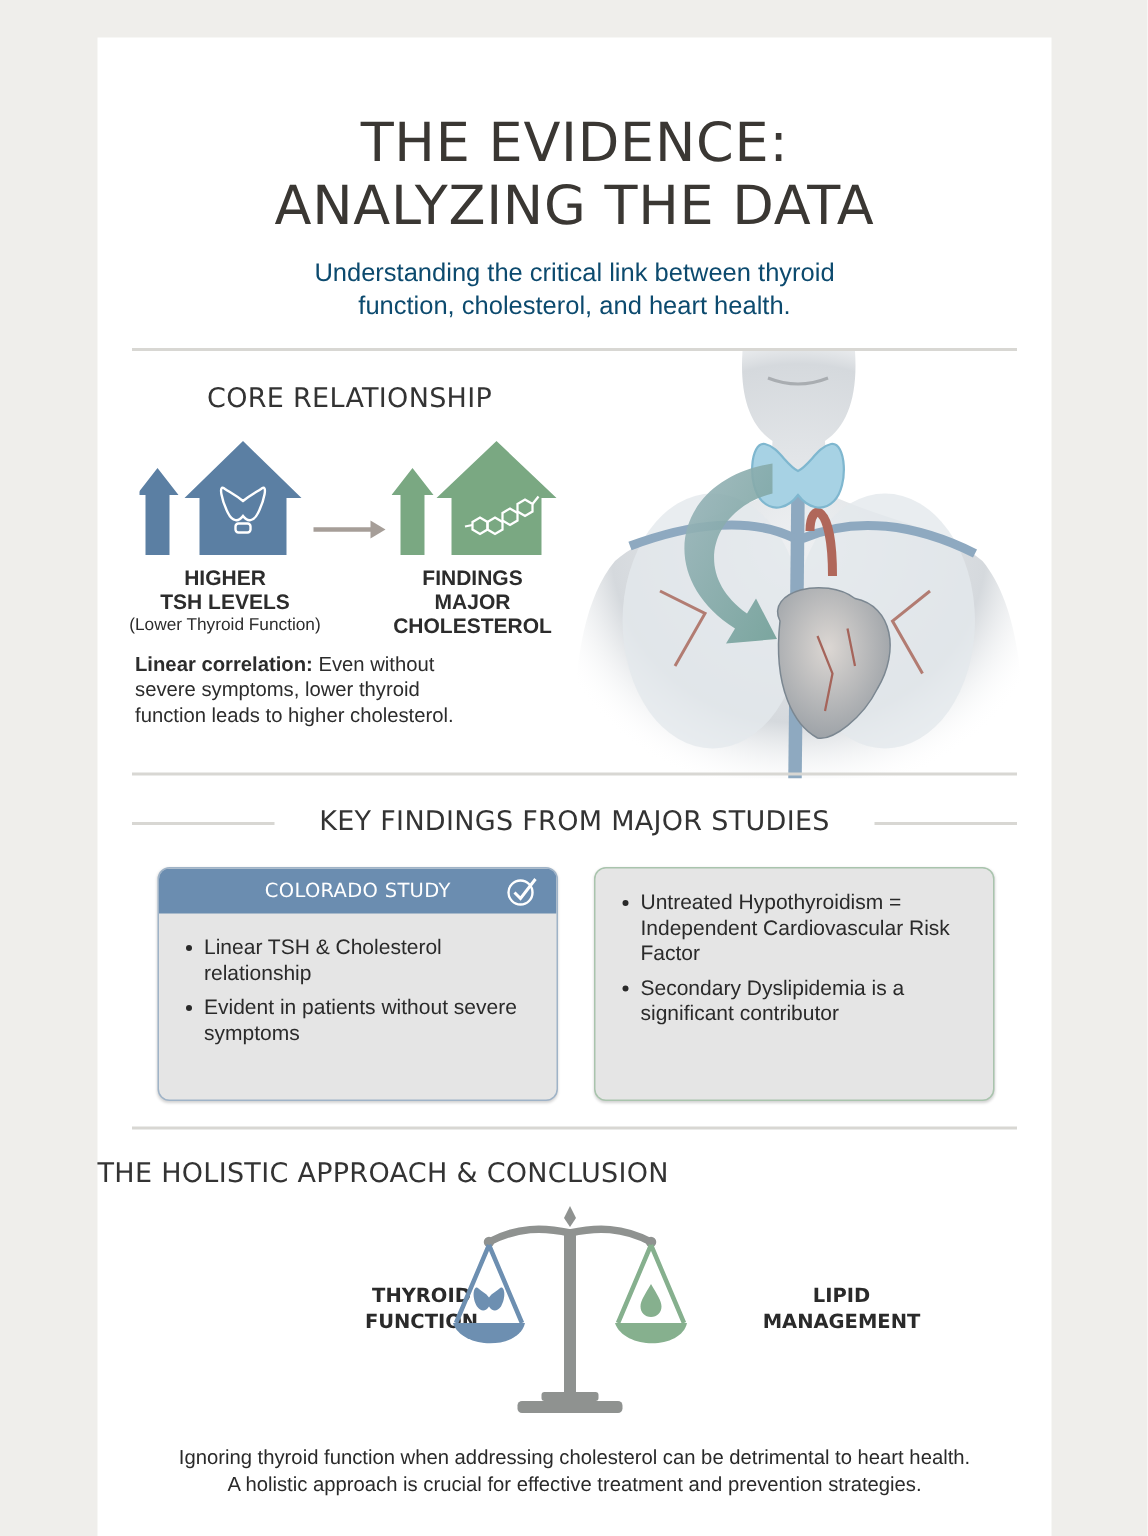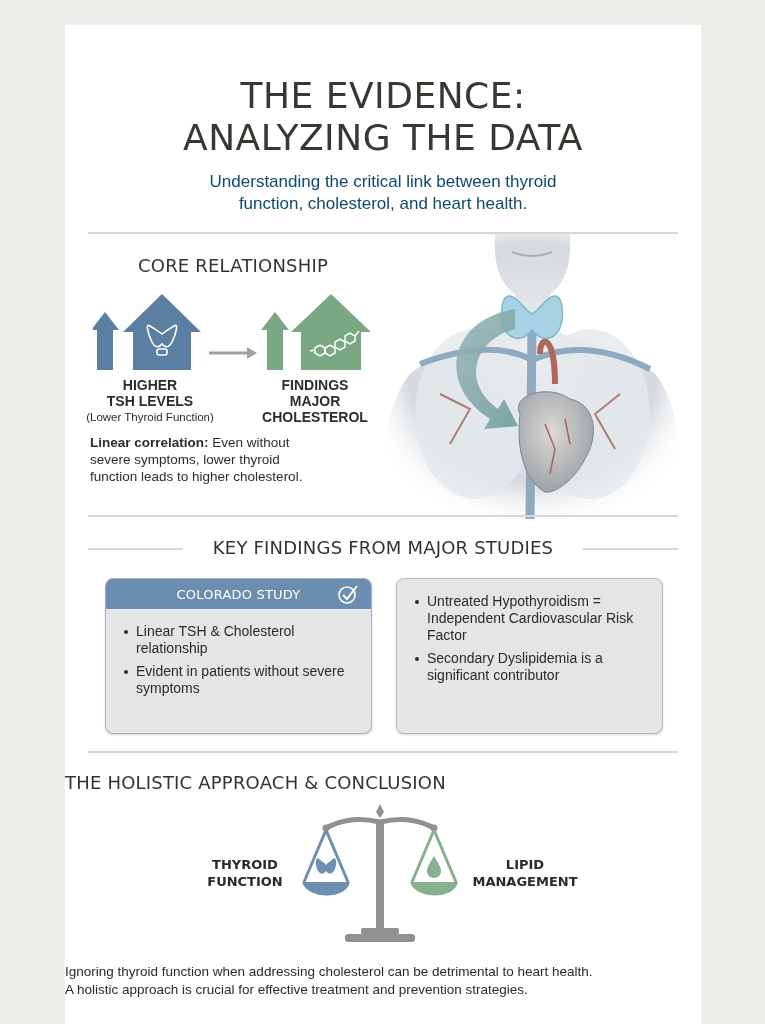--- a/index.html
+++ b/index.html
@@ -50,24 +50,24 @@
   .study ul { margin:0; padding:14px 16px 0 30px; list-style:none; }
   .study li {
     position:relative; font-size:14px; line-height:17px; color:#2a2a2a; margin-bottom:6px;
   }
   .study li::before {
     content:""; position:absolute; left:-12px; top:7px; width:4px; height:4px;
     border-radius:50%; background:#2a2a2a;
   }
   .balance-label {
     font-family:"DejaVu Sans", sans-serif; font-weight:700; font-size:13px;
-    line-height:17px; color:#2a2a2a; text-align:center;
+    line-height:17px; color:#2a2a2a; text-align:center;margin-left:36px;
   }
   .footer {
-    left:0; width:100%; font-size:13.5px; line-height:18px; color:#2a2a2a;
+    left:0; width:100%; text-align:center; font-size:13.5px; line-height:18px; color:#2a2a2a;
   }
 </style>
 </head>
 <body>
 
 <div class="card">
 
   <div class="abs title" style="top:50px;">THE EVIDENCE:</div>
   <div class="abs title" style="top:92px;">ANALYZING THE DATA</div>
   <div class="abs subtitle">

